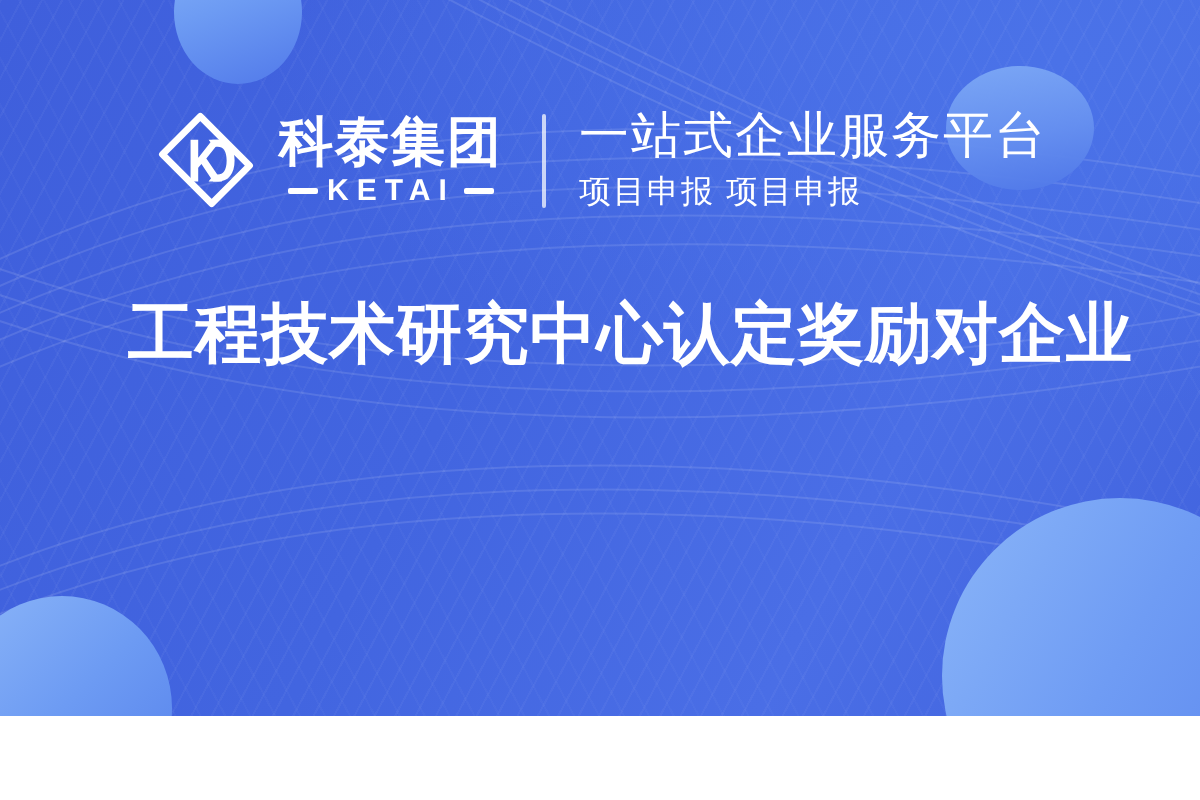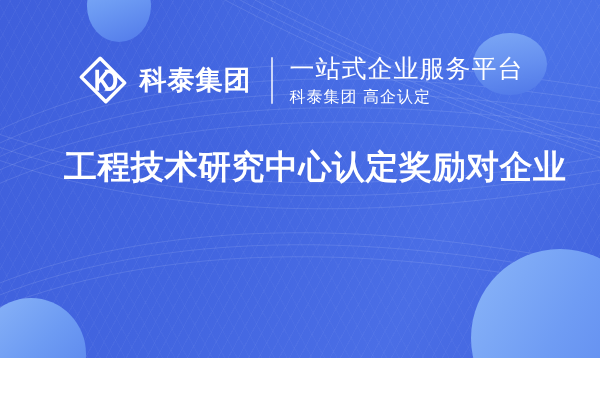--- a/index.html
+++ b/index.html
@@ -226,28 +226,33 @@
           <path d="M28.5 5.2 L58.8 35.5 L35.5 58.8 L5.2 28.5 Z"></path>
         </g>
         <g fill="#ffffff">
           <path d="M22.5 19.5 L27.2 19.5 L27.2 30.4 L27.4 30.4 L36.0 19.5 L41.4 19.5 L32.2 31.0 L41.9 45.2 L36.4 45.2 L29.2 34.4 L27.2 36.8 L27.2 45.2 L22.5 45.2 Z"></path>
           <path d="M33.6 19.5 L39.6 19.5 C45.6 19.5 49.6 23.6 49.6 32.2 C49.6 40.8 45.6 45.2 39.6 45.2 L33.6 45.2 L36.9 40.9 L39.2 40.9 C42.6 40.9 44.7 38.3 44.7 32.3 C44.7 26.3 42.6 23.8 39.2 23.8 L36.9 23.8 Z"></path>
         </g>
       </svg>
 
       <div class="wordmark">
         <div class="brand-cn">科泰集团</div>
+        <div class="brand-en-row">
+          <span class="brand-dash"></span>
+          <span class="brand-en">KETAI</span>
+          <span class="brand-dash"></span>
+        </div>
       </div>
     </div>
 
     <div class="divider"></div>
 
     <div class="tagline">
       <div class="tagline-main">一站式企业服务平台</div>
-      <div class="tagline-sub">科泰集团 高企认定</div>
+      <div class="tagline-sub">项目申报 项目申报</div>
     </div>
 
   </div>
 
   <div class="headline">
     <div class="headline-line">工程技术研究中心认定奖励对企业</div>
   </div>
 
 </div>
 

